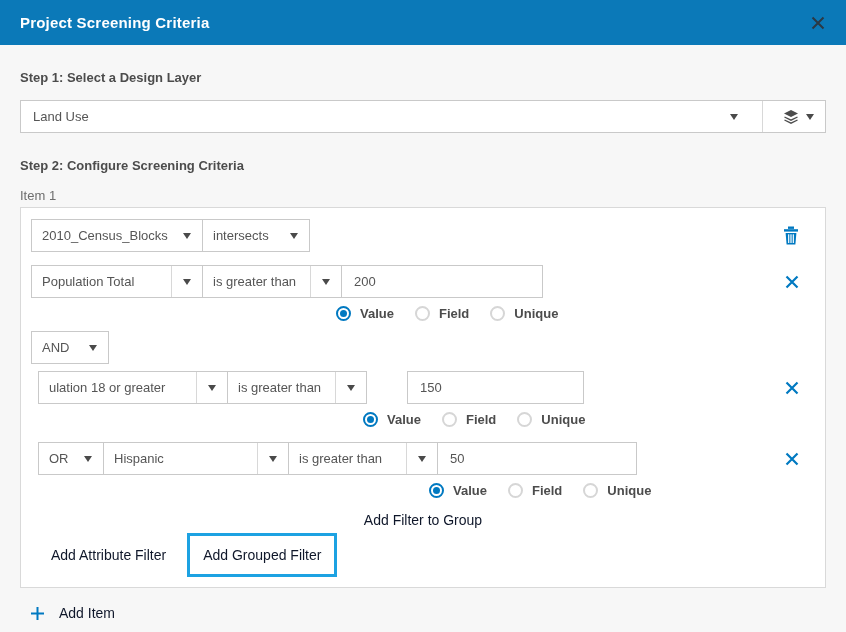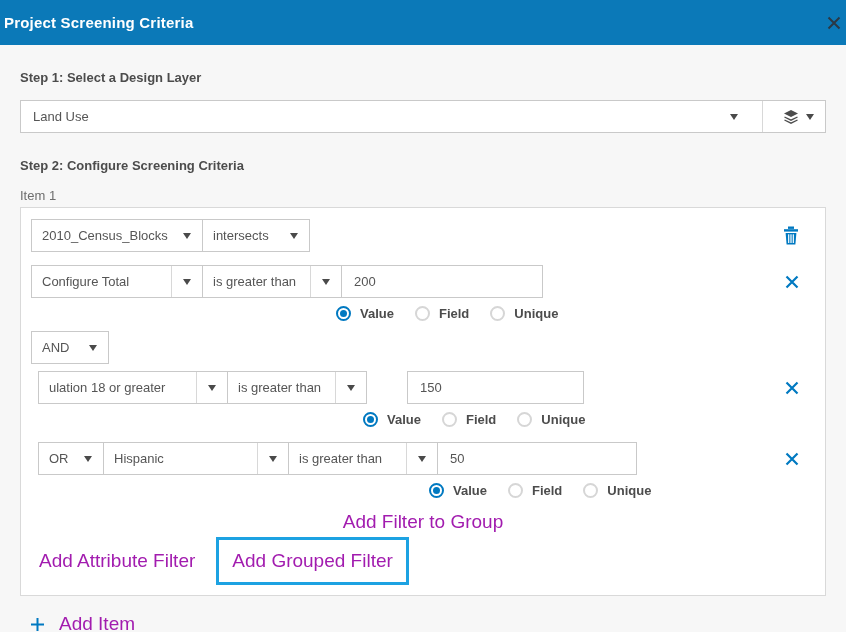--- a/index.html
+++ b/index.html
@@ -4,21 +4,21 @@
 <style>
   html,body { margin:0; padding:0; }
   body {
     width:846px; height:632px; background:#f7f7f7;
     font-family:"Liberation Sans", sans-serif;
     color:#4c4c4c; overflow:hidden;
   }
   
   .dlg-header {
     height:45px; background:#0b79b8; display:flex; align-items:center;
-    padding:0 4px; box-sizing:border-box;
+    padding:0 20px; box-sizing:border-box;
   }
   .dlg-title { color:#ffffff; font-size:15px; font-weight:bold; letter-spacing:.2px; }
   .dlg-close { margin-left:auto; cursor:pointer; display:flex; align-items:center; }
 
   
   .content { padding:0 20px; }
   .step-label { font-size:13px; font-weight:bold; color:#4c4c4c; margin-top:25px; }
 
   .layer-select {
     margin-top:15px; height:33px; background:#fff; border:1px solid #c9c9c9;
@@ -65,25 +65,25 @@
     width:15px; height:15px; border-radius:50%; box-sizing:border-box;
     border:2px solid #d6d6d6; background:#fff; margin-right:9px; position:relative; cursor:pointer; flex:0 0 auto;
   }
   .rb.sel { border-color:#0079c1; }
   .rb.sel::after { content:""; position:absolute; inset:2px; border-radius:50%; background:#0079c1; }
   .radio-label { font-size:13px; font-weight:bold; color:#4c4c4c; margin-right:21px; }
 
   .spacer-sm { height:7px; }
   .spacer-md { height:13px; }
 
-  .link { color:#a21caf; font-size:19px; cursor:pointer; text-decoration:none; }
+  .link { color:#0f172a; font-size:14px; cursor:pointer; text-decoration:none; }
   .aftg-row { text-align:center; margin-top:11px; margin-bottom:4px; }
 
   .bottom-links { display:flex; align-items:center; margin-top:2px; }
-  .bottom-links .attr-link { margin-left:8px; }
+  .bottom-links .attr-link { margin-left:20px; }
   .hl-box {
     border:3px solid #1da2e2; padding:10px 13px; margin-left:21px; display:inline-block;
   }
 
   .add-item-row { display:flex; align-items:center; margin-top:17px; margin-left:10px; gap:14px; cursor:pointer; }
 </style>
 </head>
 <body>
 
 <div class="dlg-header">
@@ -140,21 +140,21 @@
           <rect x="7.4" y="8.3" width="1.2" height="8.7" fill="#ffffff"></rect>
           <rect x="9.7" y="8.3" width="1.2" height="8.7" fill="#ffffff"></rect>
         </svg>
       </span>
     </div>
 
     <div class="spacer-md"></div>
 
     <div class="row">
       <div class="dd" style="width:172px">
-        <span class="txt">Configure Total</span>
+        <span class="txt">Population Total</span>
         <span class="sep"></span>
         <span class="car">
             <span class="caret"></span>
           </span>
       </div>
       <div class="dd" style="width:140px">
         <span class="txt">is greater than</span>
         <span class="sep"></span>
         <span class="car">
             <span class="caret"></span>

